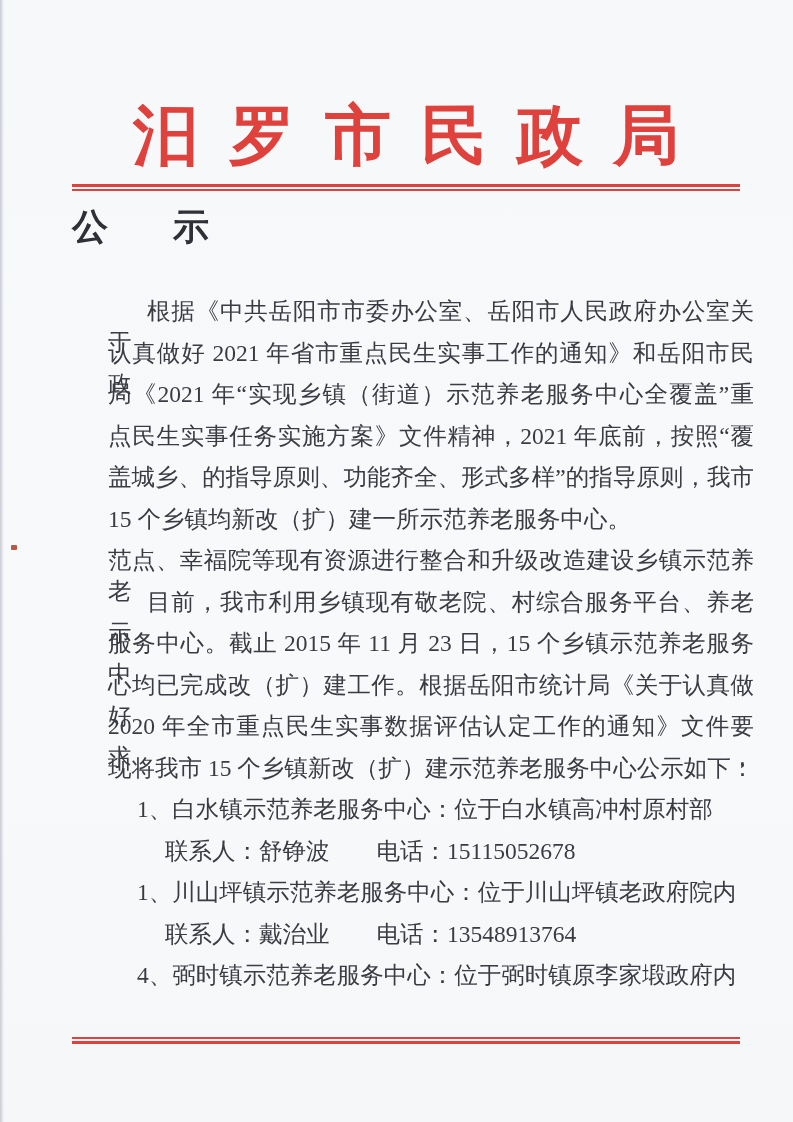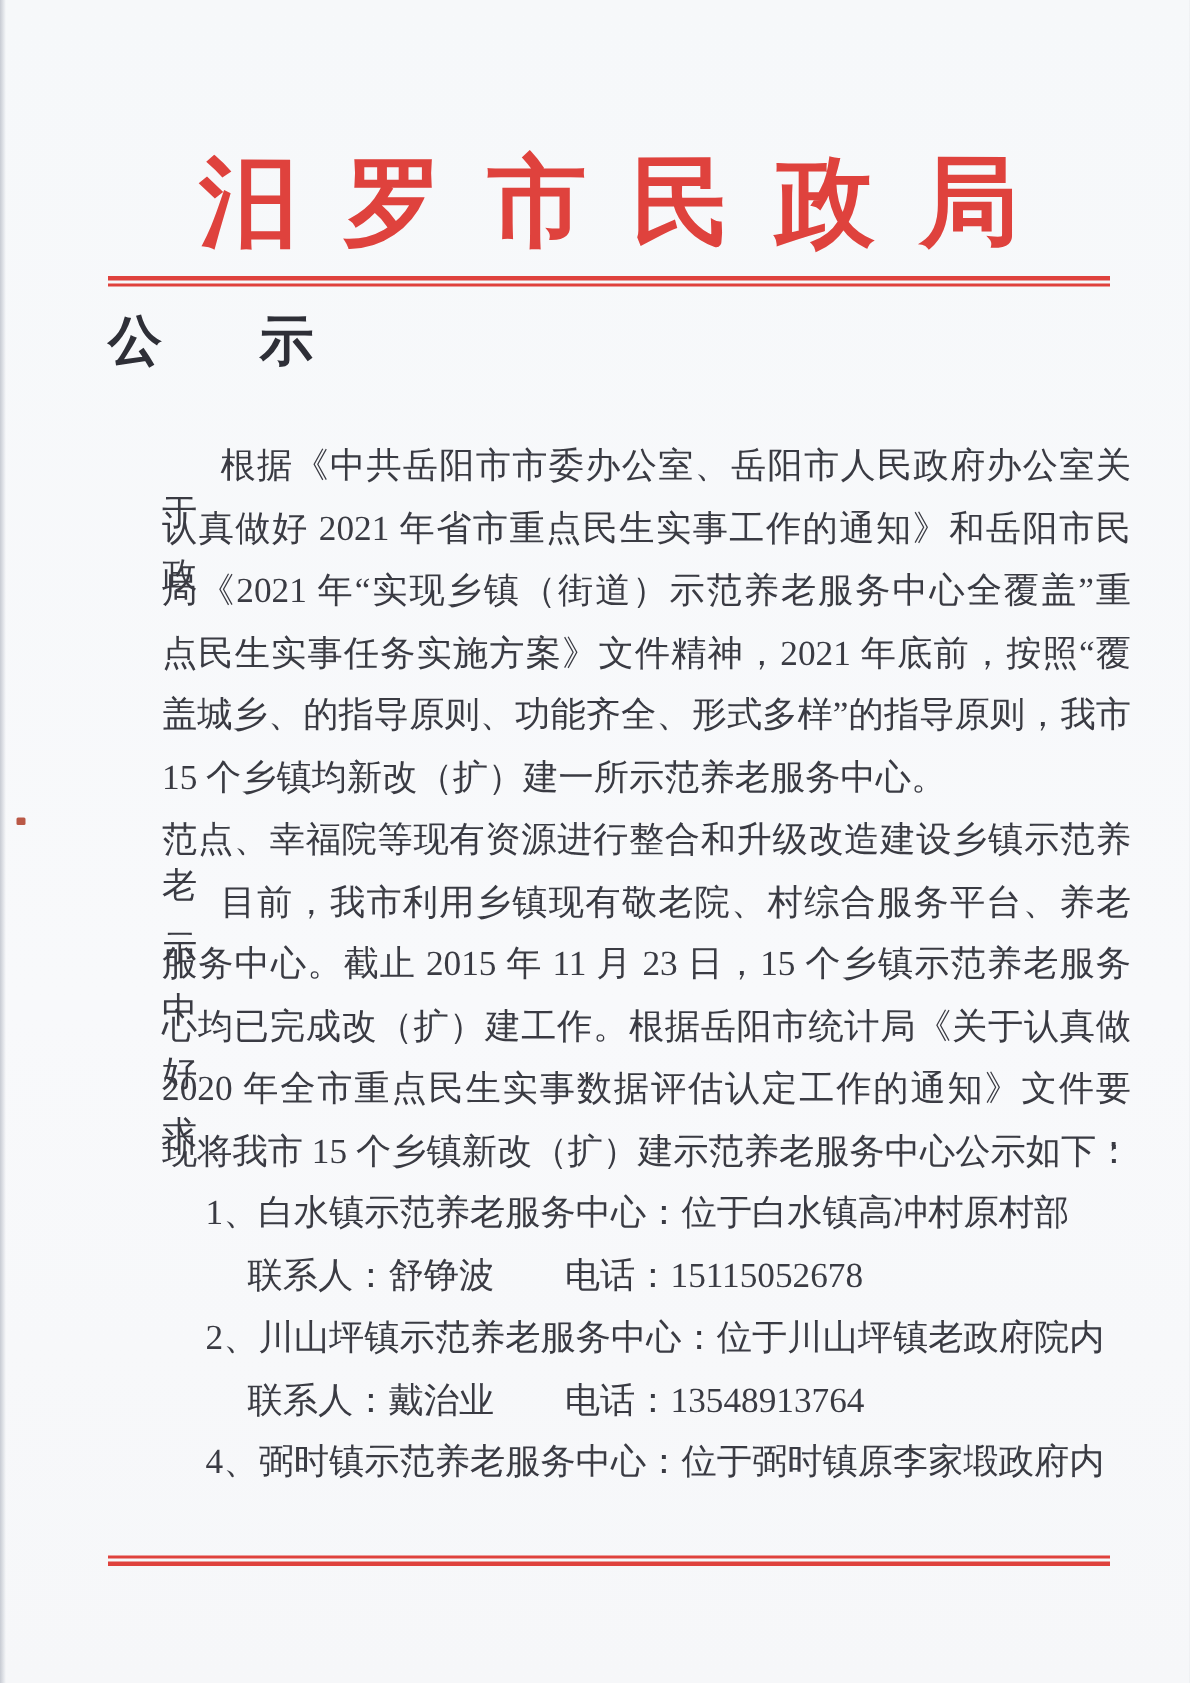--- a/index.html
+++ b/index.html
@@ -105,21 +105,21 @@
 
     <p class="line just">范点、幸福院等现有资源进行整合和升级改造建设乡镇示范养老</p>
     <p class="line just indent">目前，我市利用乡镇现有敬老院、村综合服务平台、养老示</p>
     <p class="line just">服务中心。截止 2015 年 11 月 23 日，15 个乡镇示范养老服务中</p>
     <p class="line just">心均已完成改（扩）建工作。根据岳阳市统计局《关于认真做好</p>
     <p class="line just">2020 年全市重点民生实事数据评估认定工作的通知》文件要求，</p>
     <p class="line">现将我市 15 个乡镇新改（扩）建示范养老服务中心公示如下：</p>
 
     <p class="line item">1、白水镇示范养老服务中心：位于白水镇高冲村原村部</p>
     <p class="line contact">联系人：舒铮波　　电话：15115052678</p>
-    <p class="line item">2、川山坪镇示范养老服务中心：位于川山坪镇老政府院内</p>
+    <p class="line item">1、川山坪镇示范养老服务中心：位于川山坪镇老政府院内</p>
     <p class="line contact">联系人：戴治业　　电话：13548913764</p>
     <p class="line item">4、弼时镇示范养老服务中心：位于弼时镇原李家塅政府内</p>
 
   </div>
 
   <div class="double-rule footer-rule">
     <div class="rule-a"></div>
     <div class="rule-b"></div>
   </div>
 

